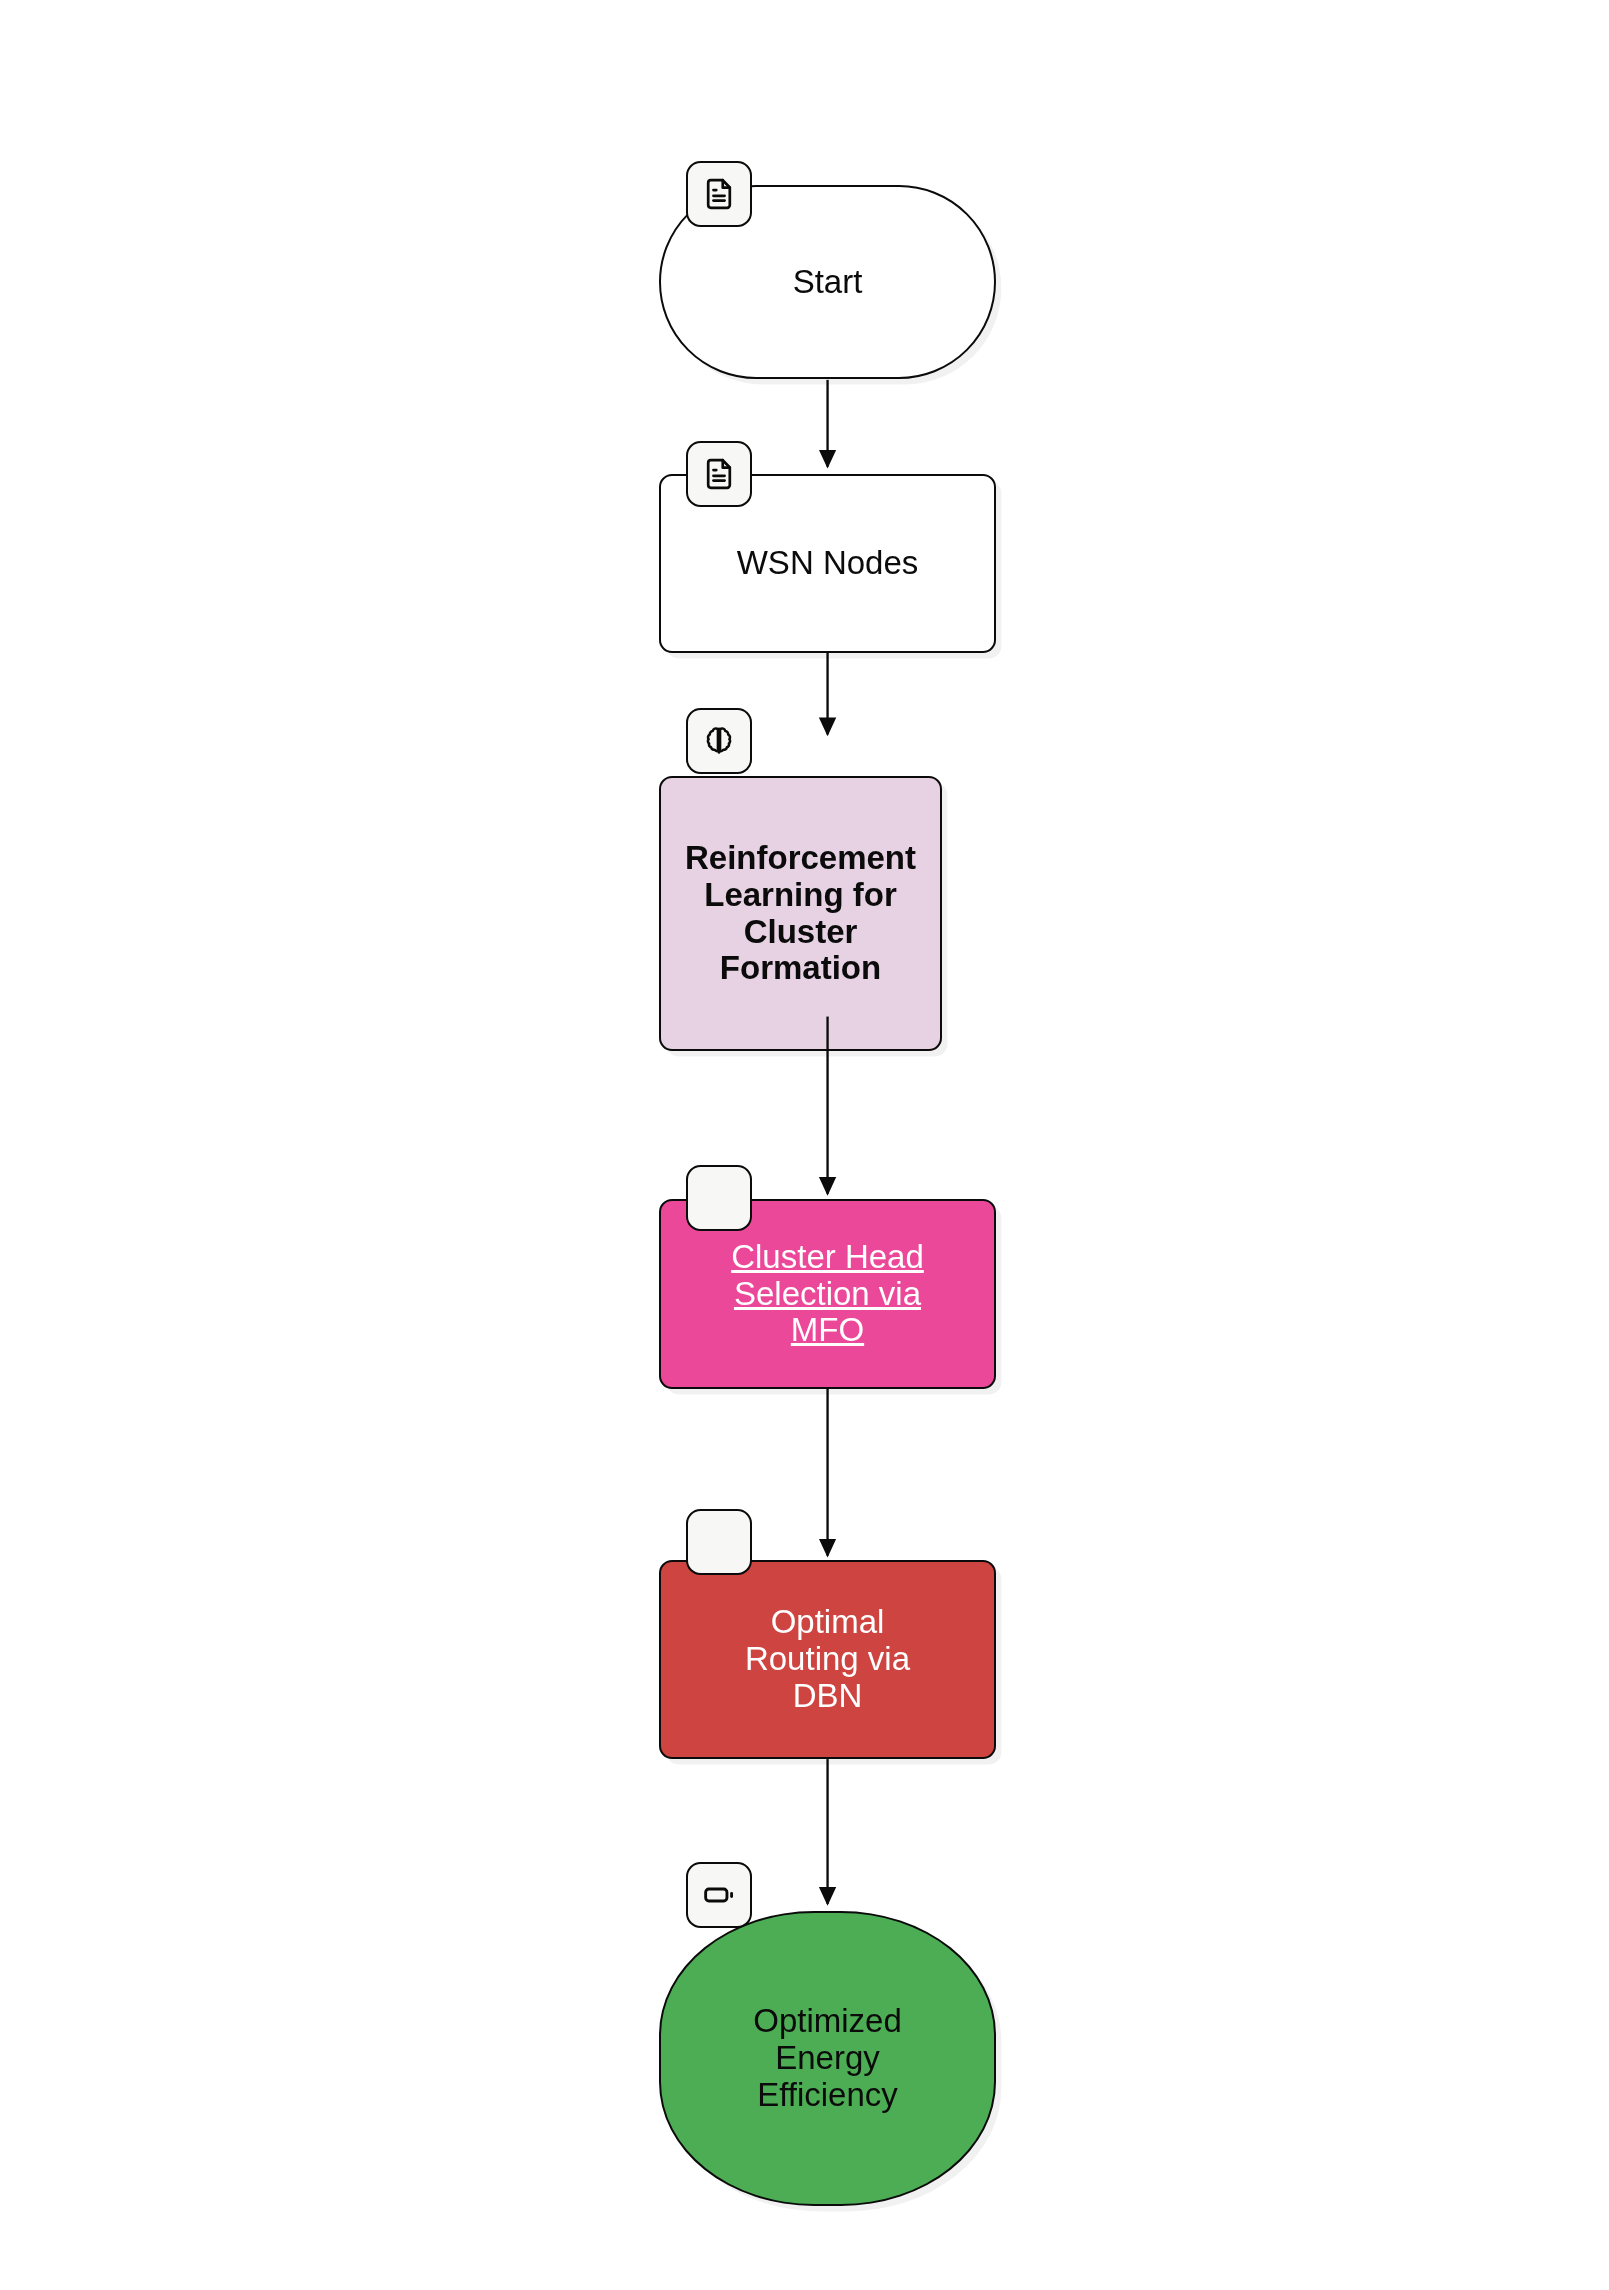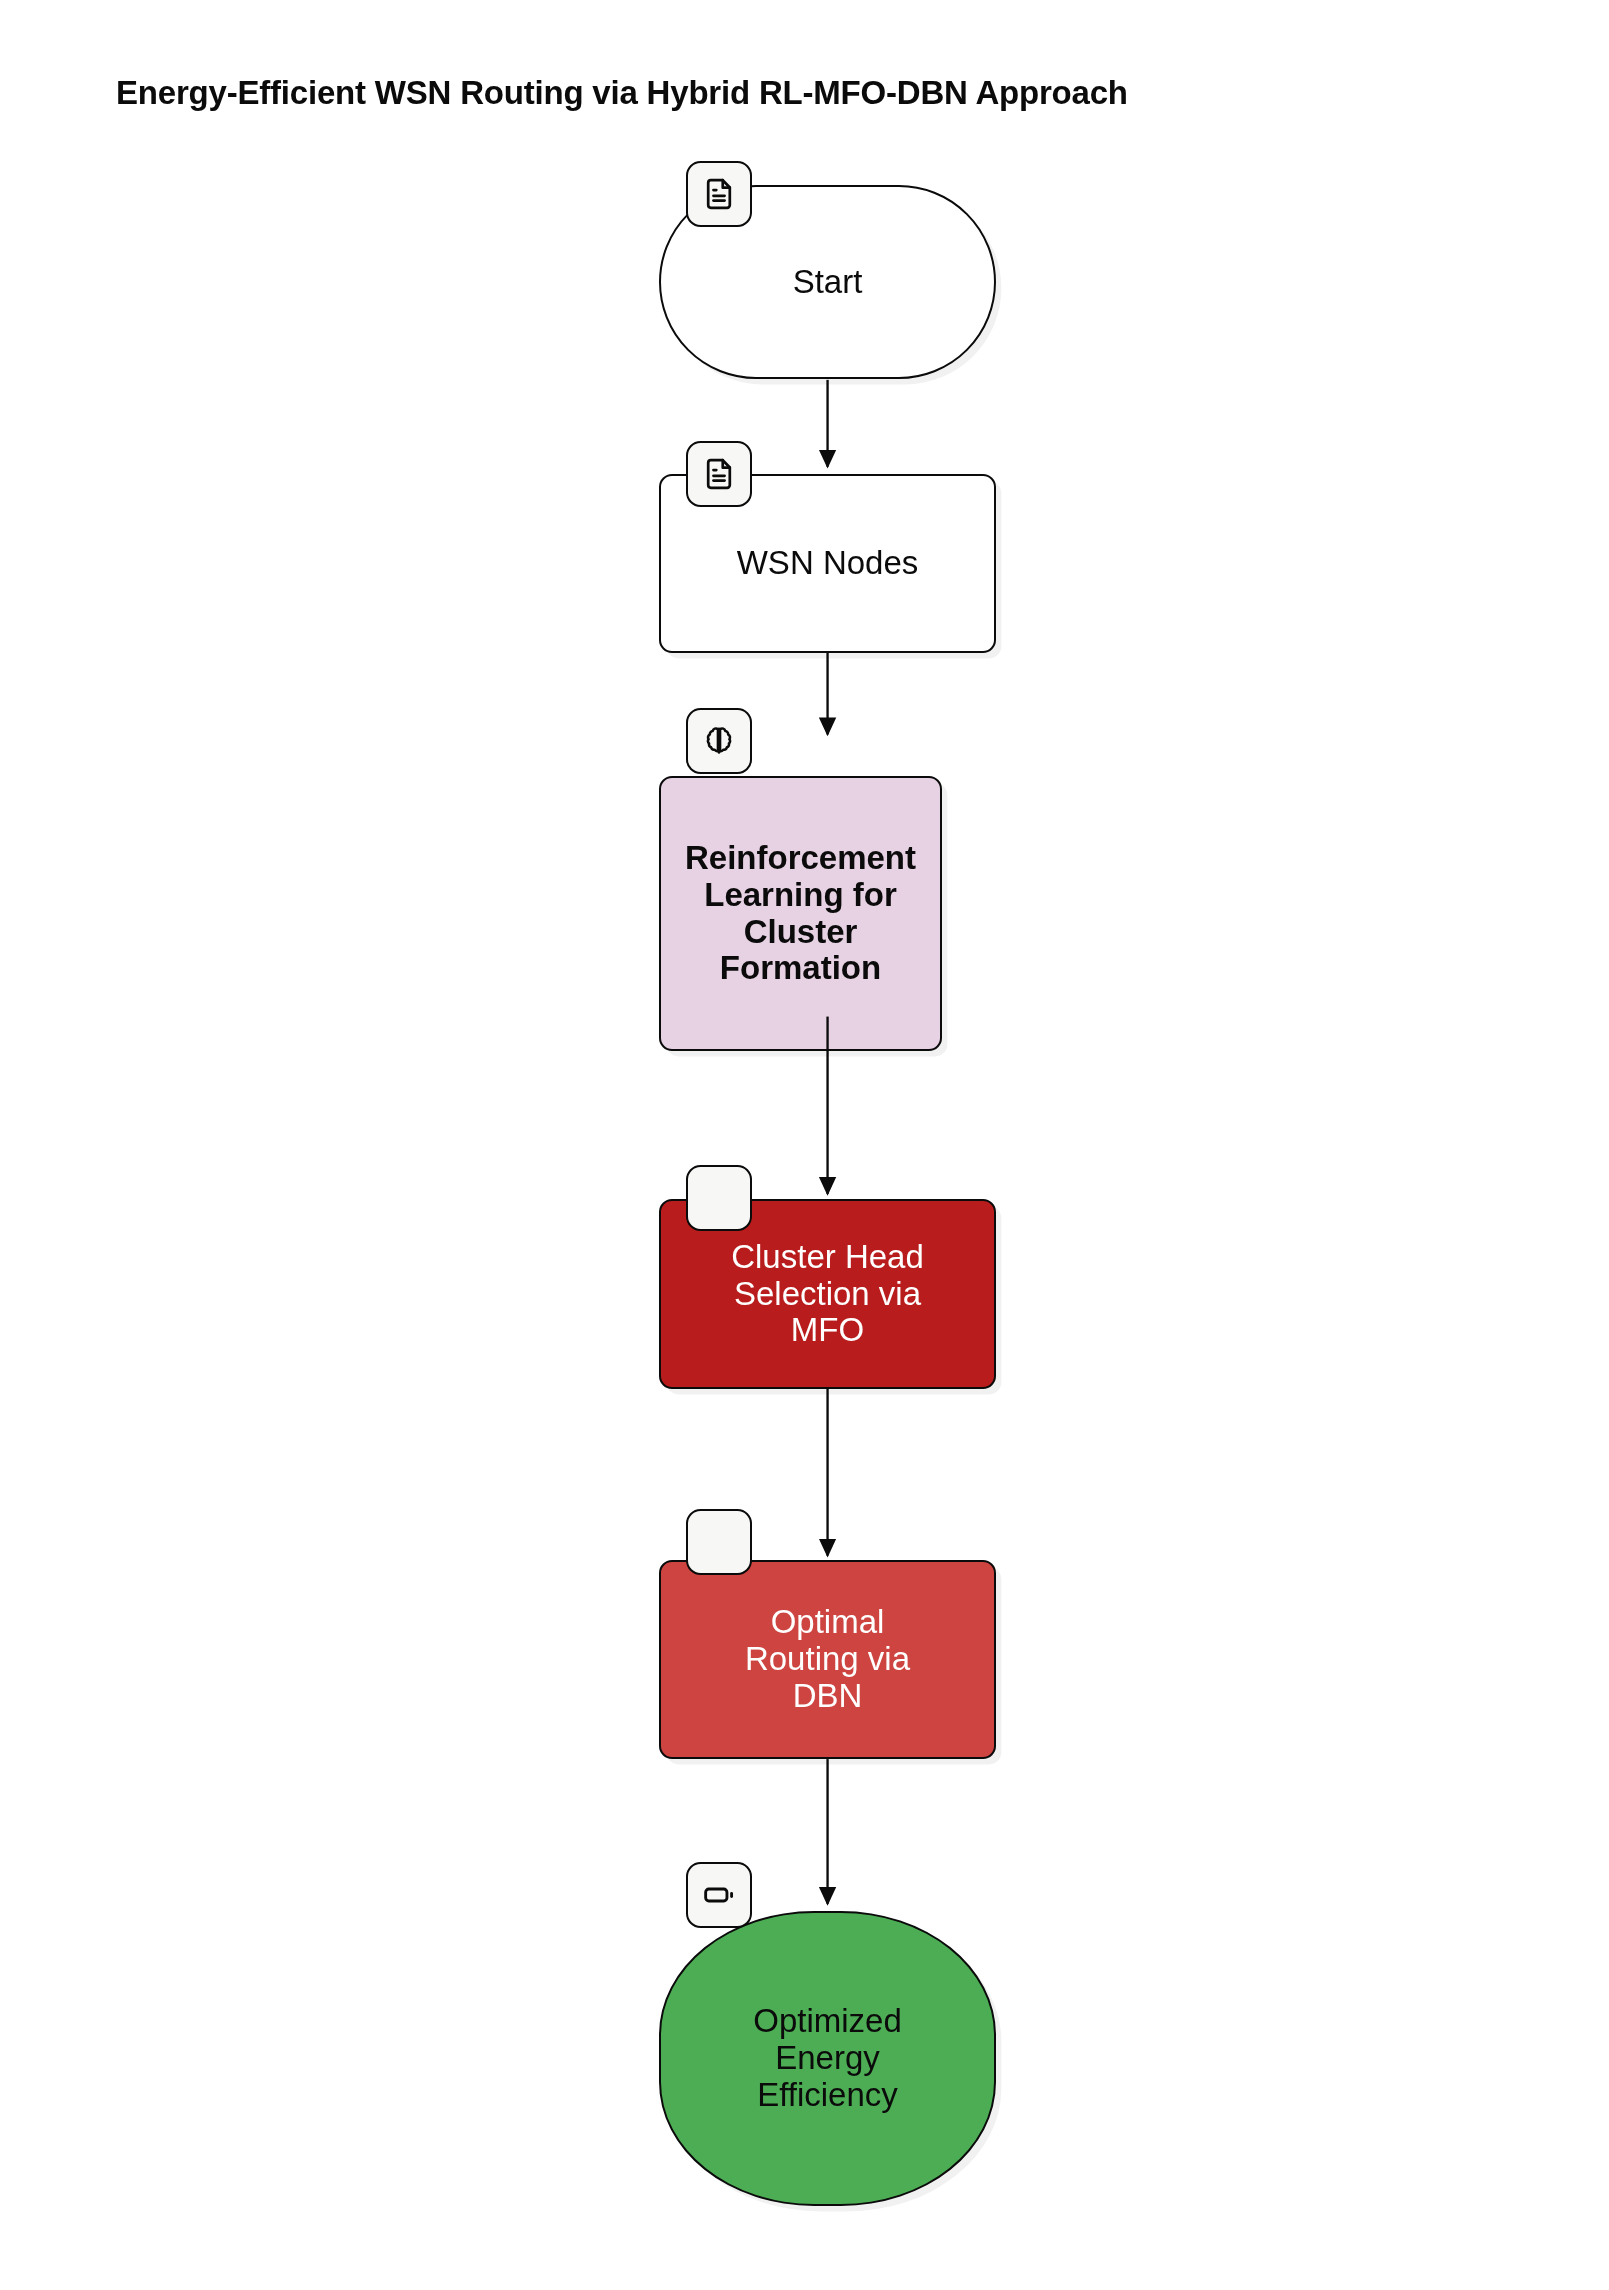--- a/index.html
+++ b/index.html
@@ -55,21 +55,21 @@
   }
 
   
   .shape-stadium   { border-radius: 904px; }
   .shape-rounded   { border-radius: 13px; }
   .shape-blob      { border-radius: 46% / 42%; }
 
   
   .fill-white  { background: #ffffff; }
   .fill-pink   { background: #e7d2e4; }
-  .fill-teal   { background: #b91c1c; color: #ffffff; }
+  .fill-teal   { background: #ec4899; color: #ffffff; text-decoration: underline; }
   .fill-red    { background: #cd4440; color: #ffffff; }
   .fill-green  { background: #4cad54; color: #0b0b0b; }
 
   
   .badge {
     position: absolute;
     width: 62px;
     height: 62px;
     border-radius: 14.5px;
     background: #f7f7f5;
@@ -89,21 +89,20 @@
     height: 2290px;
     pointer-events: none;
     z-index: 1;
   }
 </style>
 </head>
 <body>
 
 <div id="canvas">
 
-  <div class="diagram-title">Energy-Efficient WSN Routing via Hybrid RL-MFO-DBN Approach</div>
 
   <svg class="edges" viewBox="0 0 1779 2532" width="1609" height="2290">
     <defs>
       <marker id="arrowhead" markerWidth="9" markerHeight="9" refX="7.2" refY="4.5" orient="auto" markerUnits="strokeWidth">
         <path d="M0,0.8 L8,4.5 L0,8.2 z" fill="#0b0b0b"></path>
       </marker>
     </defs>
     <g stroke="#0b0b0b" stroke-width="2.6" fill="none" marker-end="url(#arrowhead)">
       <line x1="915" y1="420" x2="915" y2="516"></line>
       <line x1="915" y1="722" x2="915" y2="812"></line>

